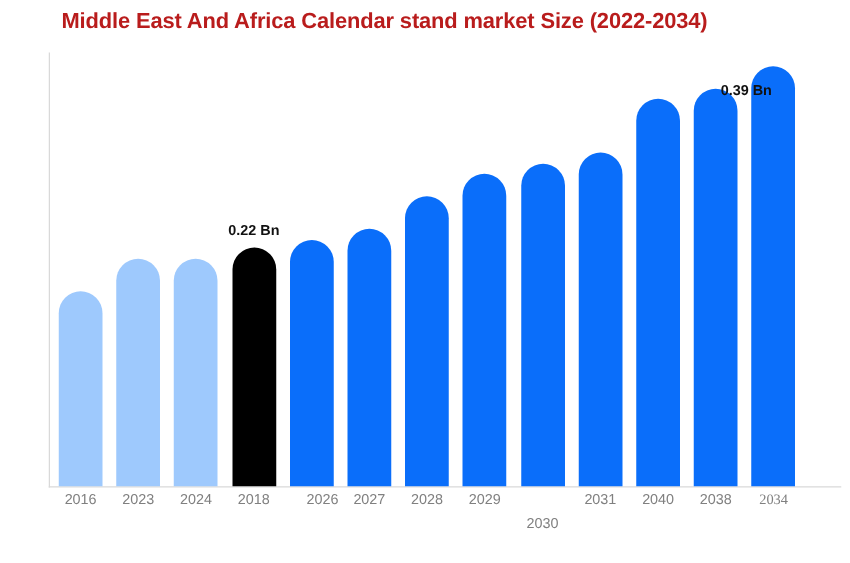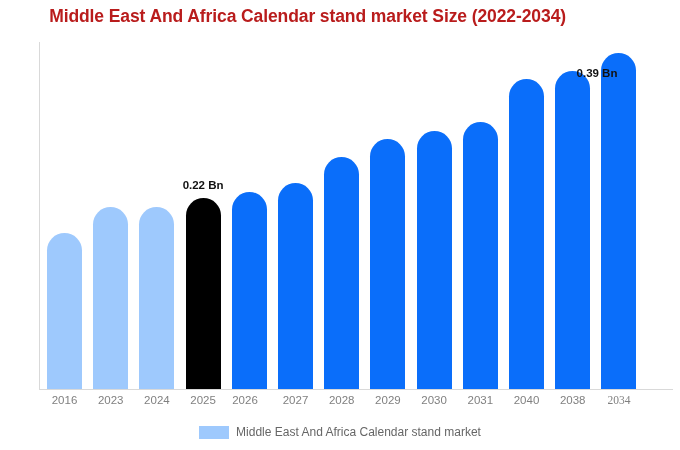--- a/index.html
+++ b/index.html
@@ -139,31 +139,27 @@
         <div class="bar" style="left: 562.4px; height: 335.723px; background: rgb(10, 110, 250);"></div>
       </div>
     <div id="value-labels">
         <div class="value-label" style="left: 164.1px; top: 137.15px; text-align: center;">0.22 Bn</div>
         <div class="value-label" style="left: 558px; top: -7.7225px; margin-top: 33px;">0.39 Bn</div>
       </div>
     <div id="x-ticks">
         <div class="x-tick" style="left: 25.5px;">2016</div>
         <div class="x-tick" style="left: 71.7px;">2023</div>
         <div class="x-tick" style="left: 117.9px;">2024</div>
-        <div class="x-tick" style="left: 164.1px;">2025</div>
-        <div class="x-tick" style="left: 206px;">2026</div>
+        <div class="x-tick" style="left: 164.1px;">2018</div>
+        <div class="x-tick" style="left: 219px;">2026</div>
         <div class="x-tick" style="left: 256.5px;">2027</div>
         <div class="x-tick" style="left: 302.7px;">2028</div>
         <div class="x-tick" style="left: 348.9px;">2029</div>
-        <div class="x-tick" style="left: 395.1px;">2030</div>
+        <div class="x-tick" style="left: 395.1px; margin-top: 19px;">2030</div>
         <div class="x-tick" style="left: 441.3px;">2031</div>
         <div class="x-tick" style="left: 487.5px;">2040</div>
         <div class="x-tick" style="left: 533.7px;">2038</div>
         <div class="x-tick" style="left: 579.9px; font-family: Liberation Serif, serif;">2034</div>
       </div>
   </div>
 
-  <div id="legend">
-    <span id="legend-swatch" style="background: rgb(158, 201, 253);"></span>
-    <span id="legend-label">Middle East And Africa Calendar stand market</span>
-  </div>
 
 </div>
 
 </body></html>

